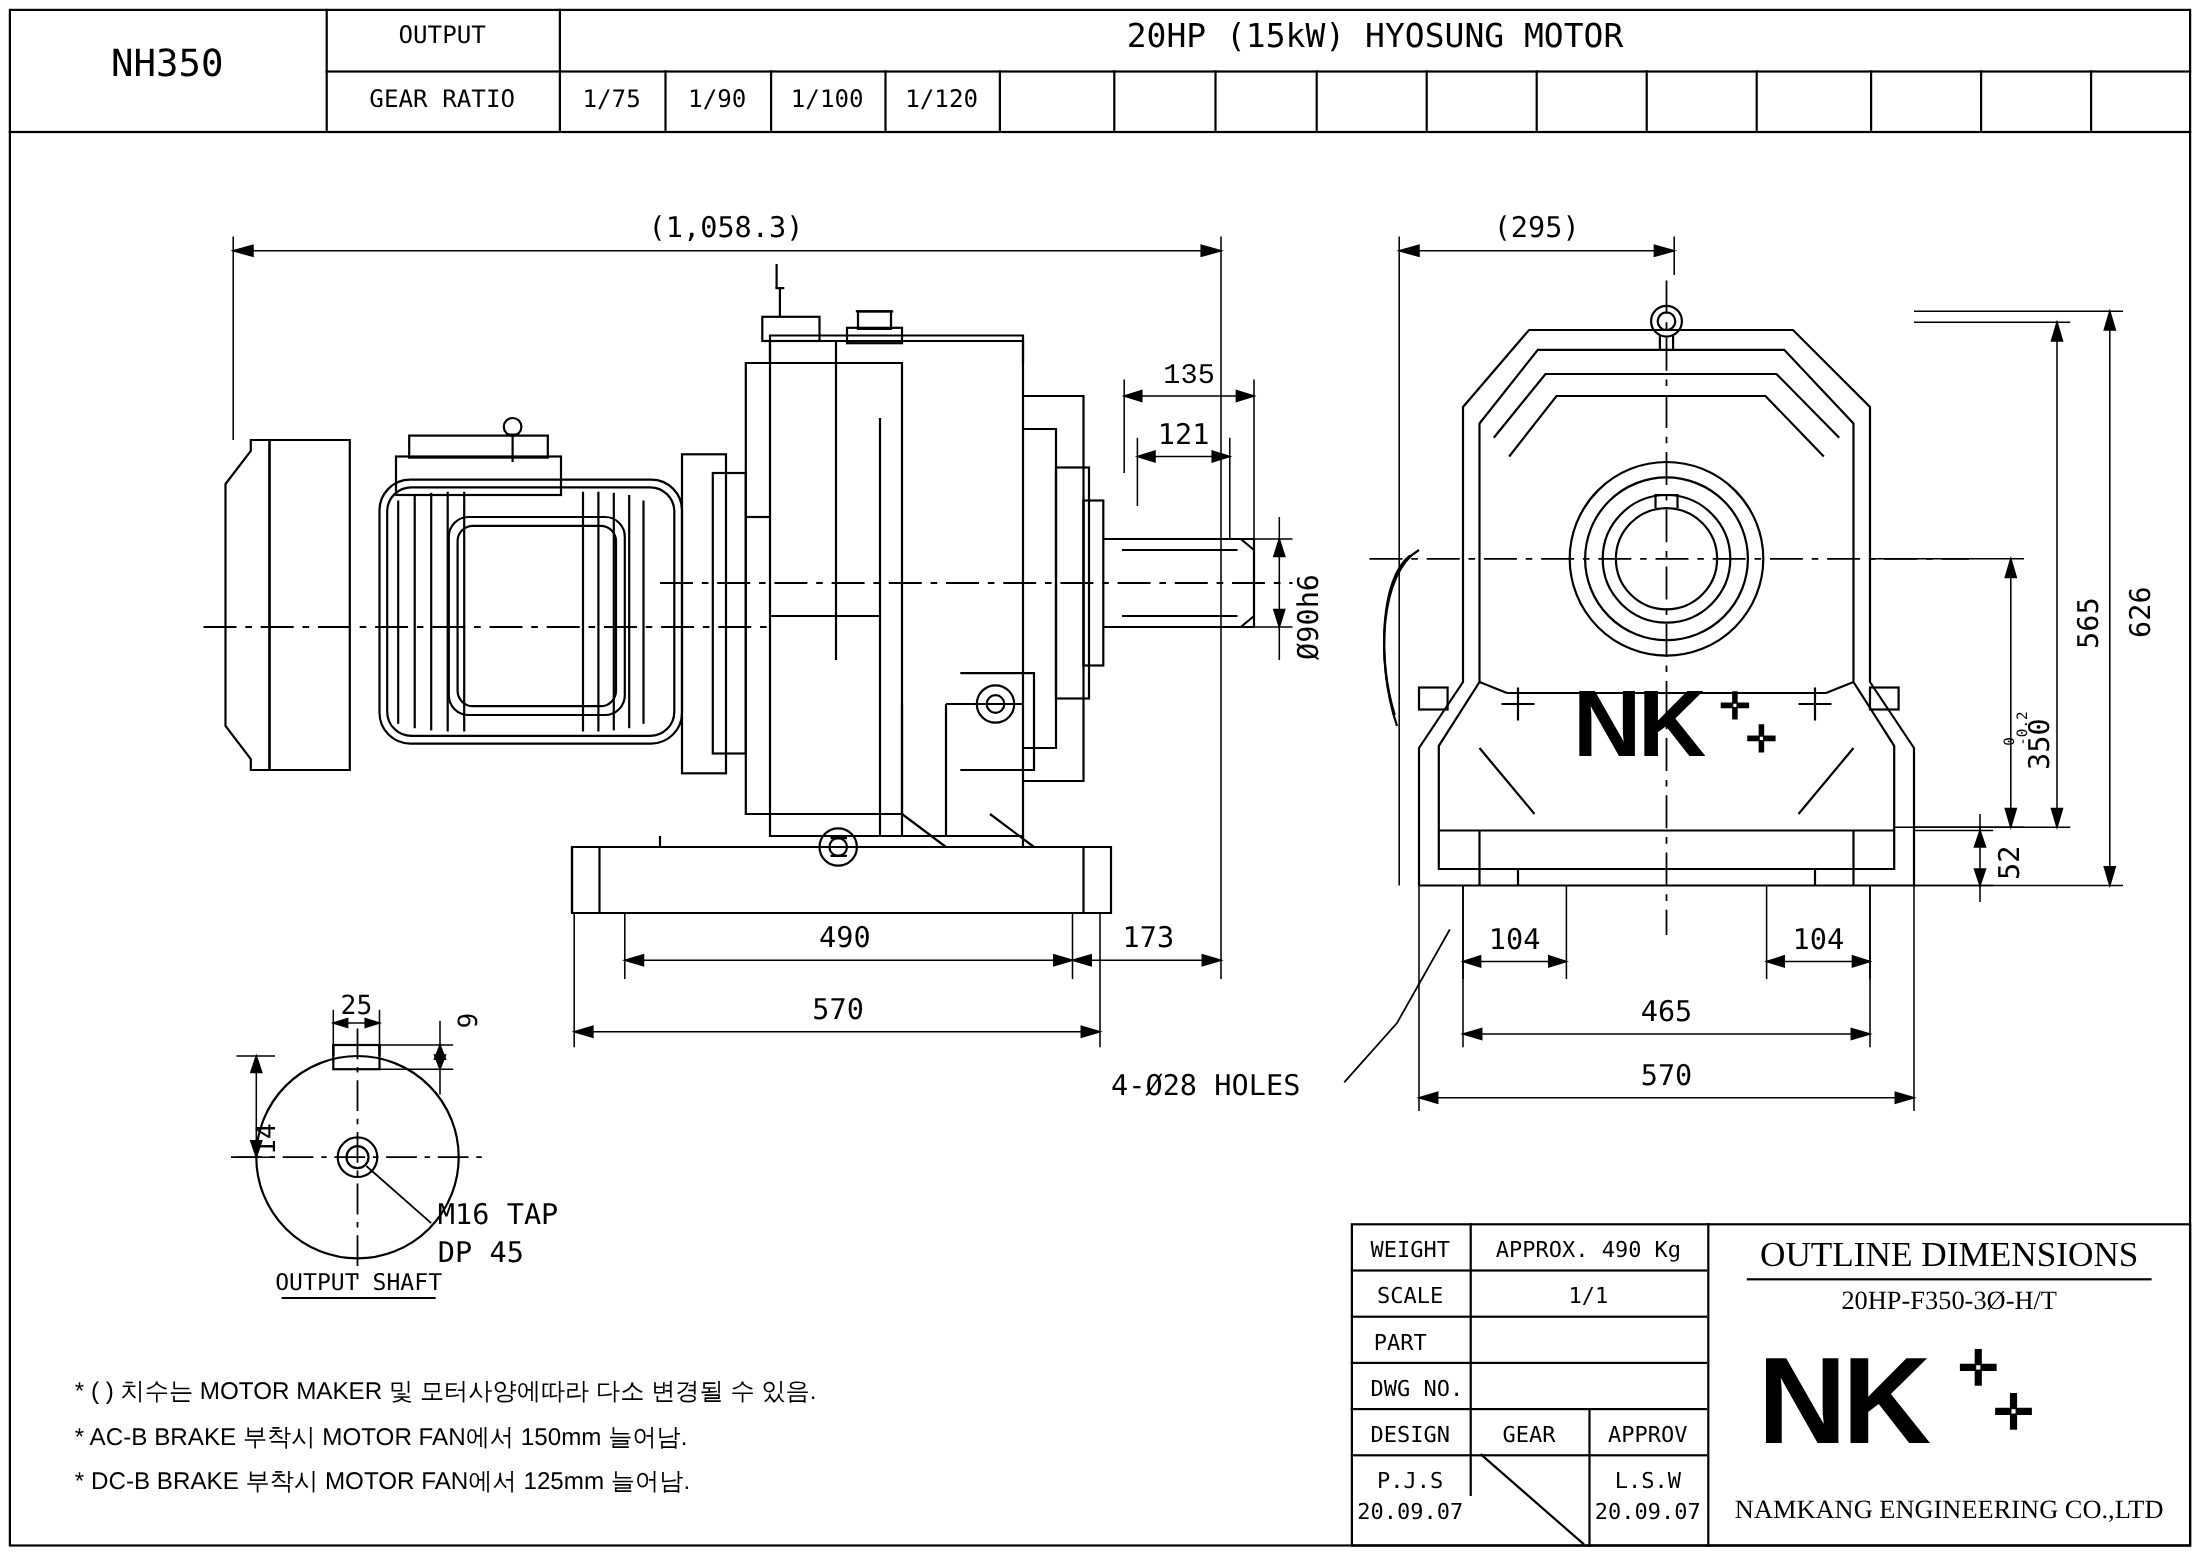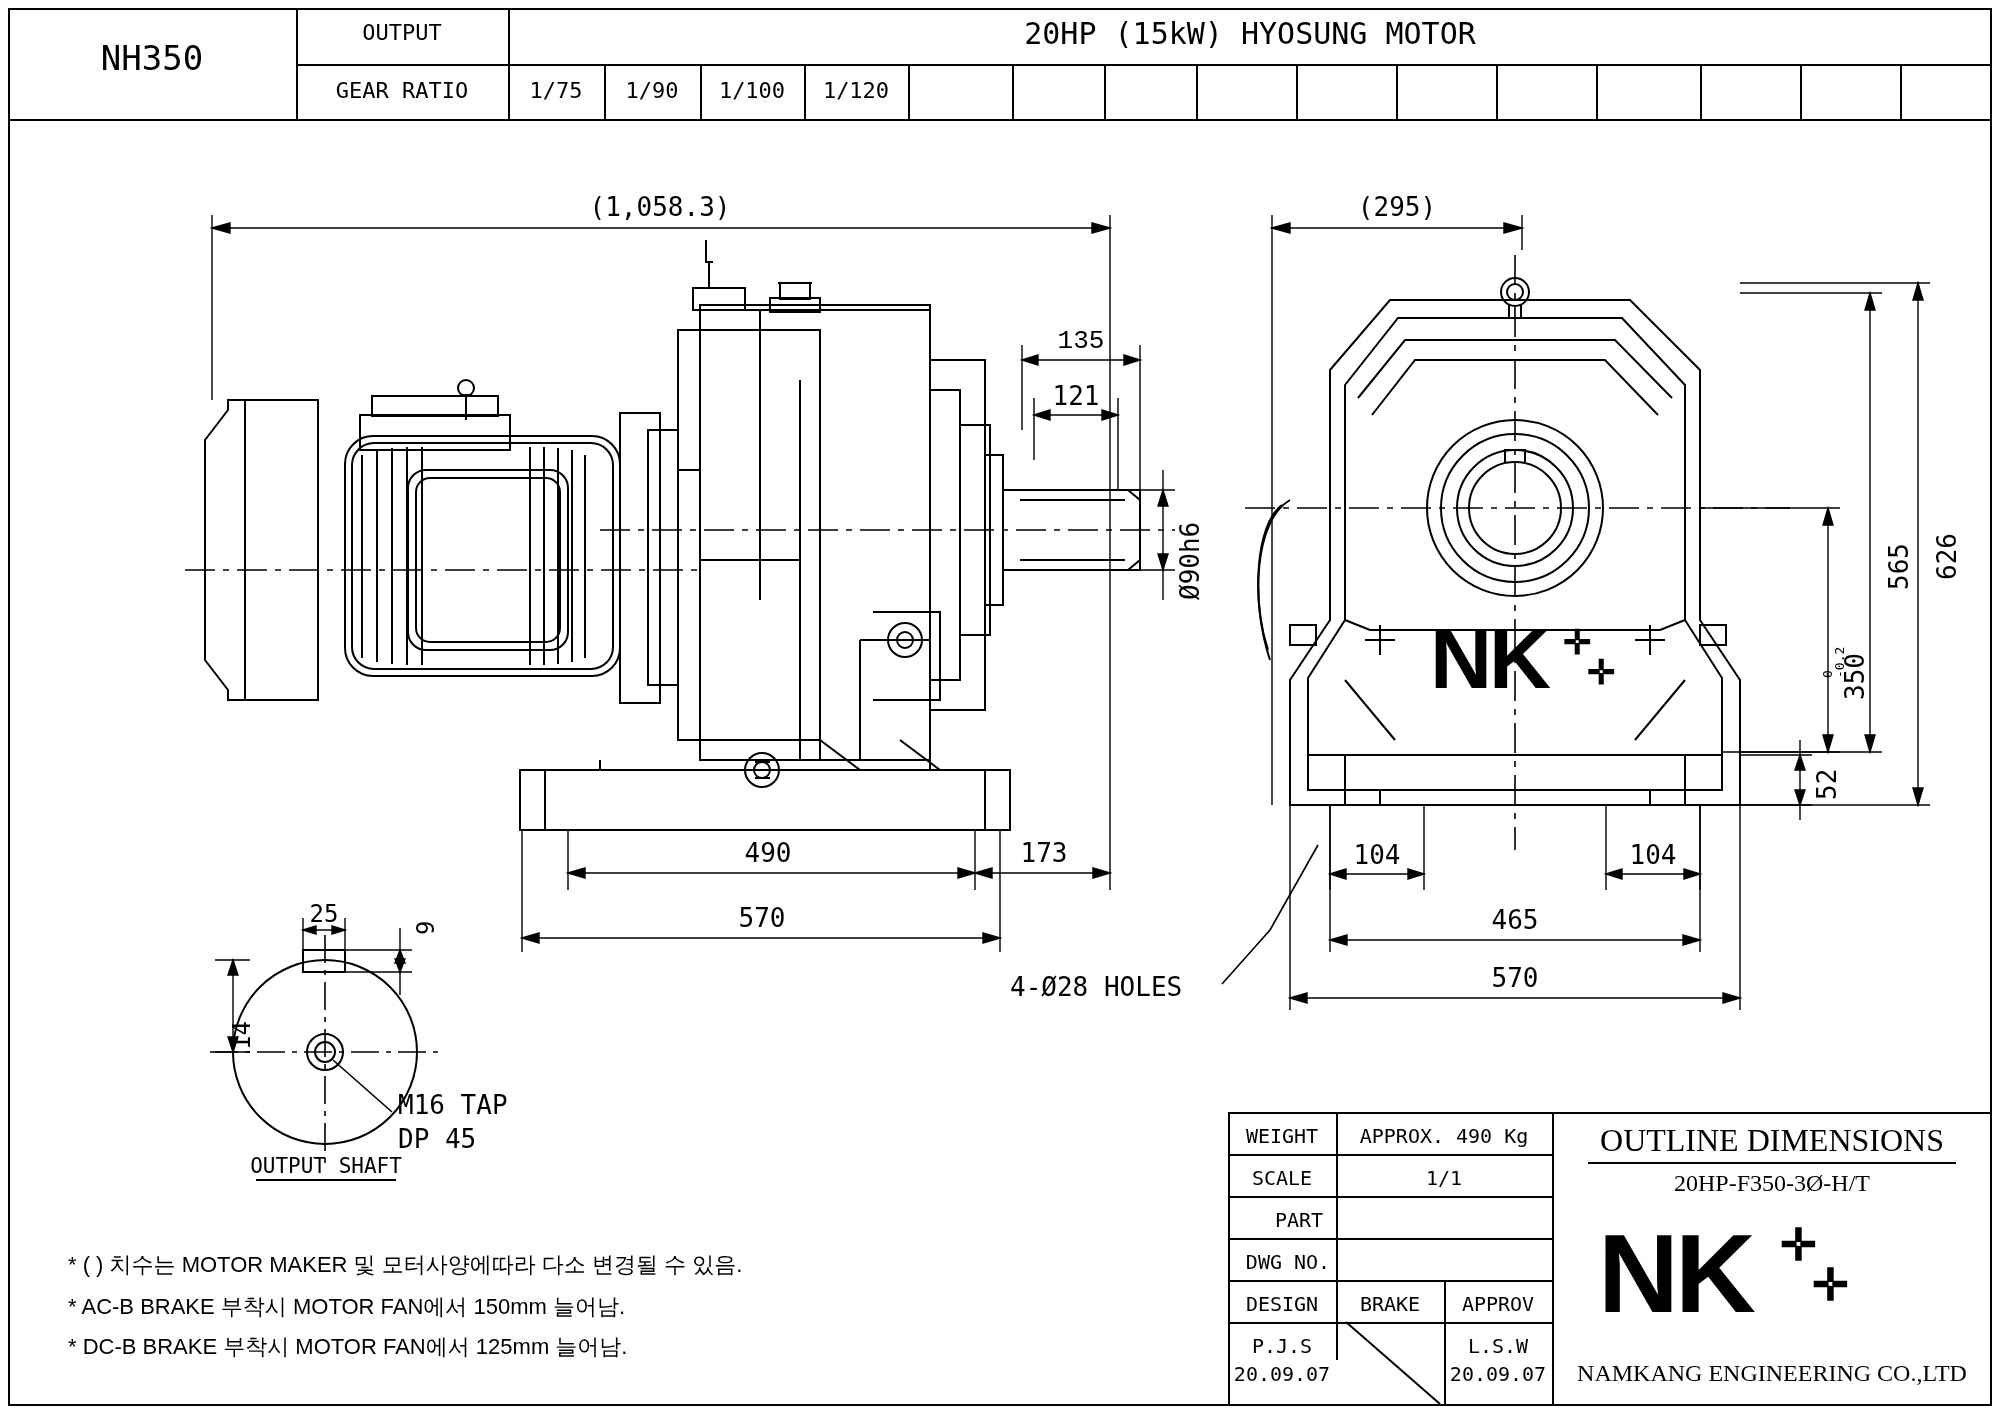--- a/index.html
+++ b/index.html
@@ -366,30 +366,30 @@
   <div class="ln hl" style="left:1228px;top:1154px;width:324px;"></div>
   <div class="ln hl" style="left:1228px;top:1196px;width:324px;"></div>
   <div class="ln hl" style="left:1228px;top:1238px;width:324px;"></div>
   <div class="ln hl" style="left:1228px;top:1280px;width:324px;"></div>
   <div class="ln hl" style="left:1228px;top:1322px;width:324px;"></div>
 
   <div class="ln vl" style="left:1444px;top:1280px;height:126px;"></div>
 
   <div class="txt ctr" style="left:1282px;top:1124px;font-size:20px;">WEIGHT</div>
   <div class="txt ctr" style="left:1282px;top:1166px;font-size:20px;">SCALE</div>
-  <div class="txt ctr" style="left:1299px;top:1208px;font-size:20px;">PART</div>
+  <div class="txt ctr" style="left:1273px;top:1208px;font-size:20px;">PART</div>
   <div class="txt ctr" style="left:1288px;top:1250px;font-size:20px;text-align:center;">DWG NO.</div>
 
   <div class="txt ctr" style="left:1444px;top:1124px;font-size:20px;">APPROX. 490 Kg</div>
   <div class="txt ctr" style="left:1444px;top:1166px;font-size:20px;">1/1</div>
   <div class="txt ctr" style="left:1444px;top:1208px;font-size:20px;"></div>
   <div class="txt ctr" style="left:1444px;top:1250px;font-size:20px;"></div>
 
   <div class="txt ctr" style="left:1282px;top:1292px;font-size:20px;">DESIGN</div>
-  <div class="txt ctr" style="left:1390px;top:1292px;font-size:20px;">BRAKE</div>
+  <div class="txt ctr" style="left:1390px;top:1292px;font-size:20px;">GEAR</div>
   <div class="txt ctr" style="left:1498px;top:1292px;font-size:20px;">APPROV</div>
 
   <div class="txt ctr" style="left:1282px;top:1334px;font-size:20px;">P.J.S</div>
   <div class="txt ctr" style="left:1282px;top:1362px;font-size:20px;">20.09.07</div>
   <div class="txt ctr" style="left:1498px;top:1334px;font-size:20px;">L.S.W</div>
   <div class="txt ctr" style="left:1498px;top:1362px;font-size:20px;">20.09.07</div>
 
   <svg width="2000" height="1414" viewBox="0 0 2000 1414" style="pointer-events:none;">
     <line x1="1346" y1="1322" x2="1440" y2="1404" stroke="#000" stroke-width="2"></line>
   </svg>

